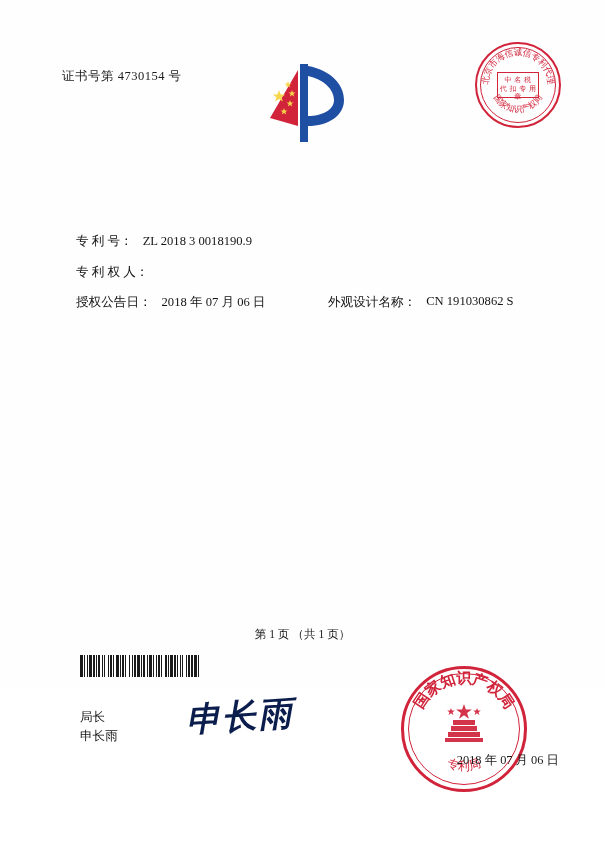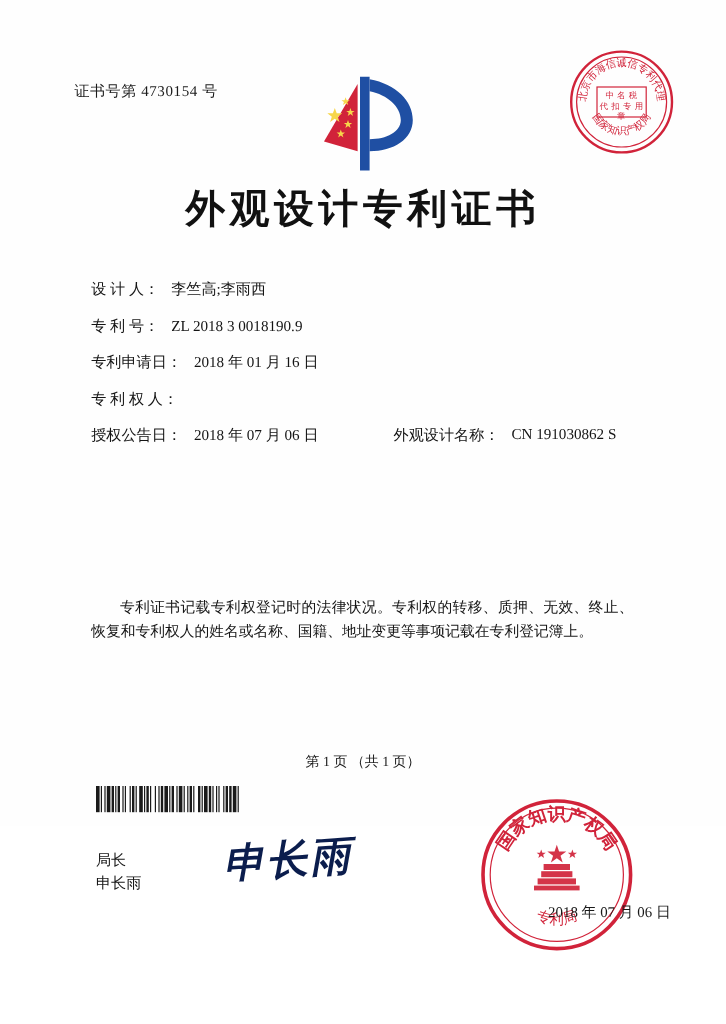--- a/index.html
+++ b/index.html
@@ -261,52 +261,42 @@
       <text>
         <textPath href="#arcTop" startOffset="50%" text-anchor="middle">北京市海信诚信专利代理</textPath>
       </text>
       <text>
         <textPath href="#arcBot" startOffset="50%" text-anchor="middle">国家知识产权局</textPath>
       </text>
     </svg>
     <div class="mid-box">中 名 税<br>代 扣 专 用 章</div>
   </div>
 
-  <div class="doc-title">外观设计专利证书</div>
 
   <div class="fields">
-    <div class="frow">
-      <span class="flabel">设  计  人：</span>
-      <span class="fvalue">李竺高;李雨西</span>
-    </div>
     <div class="frow">
       <span class="flabel">专  利  号：</span>
       <span class="fvalue">ZL 2018 3 0018190.9</span>
-    </div>
-    <div class="frow">
-      <span class="flabel">专利申请日：</span>
-      <span class="fvalue">2018 年 01 月 16 日</span>
     </div>
     <div class="frow">
       <span class="flabel">专 利 权 人：</span>
     </div>
     <div class="grant-row">
       <span class="grant-left">
         <span class="flabel">授权公告日：</span>
         <span class="fvalue">2018 年 07 月 06 日</span>
       </span>
       <span class="grant-right">
         <span class="flabel">外观设计名称：</span>
         <span class="fvalue">CN 191030862 S</span>
       </span>
     </div>
   </div>
 
   <div class="paras">
-    <p>专利证书记载专利权登记时的法律状况。专利权的转移、质押、无效、终止、恢复和专利权人的姓名或名称、国籍、地址变更等事项记载在专利登记簿上。</p>
   </div>
 
   <div class="barcode" id="barcode">
       <i style="width:3px"></i>
       <i style="width:1px;background:transparent"></i>
       <i style="width:1px"></i>
       <i style="width:2px;background:transparent"></i>
       <i style="width:1px"></i>
       <i style="width:1px;background:transparent"></i>
       <i style="width:3px"></i>

